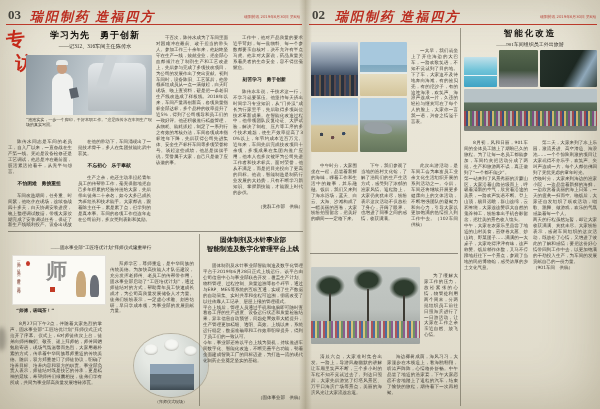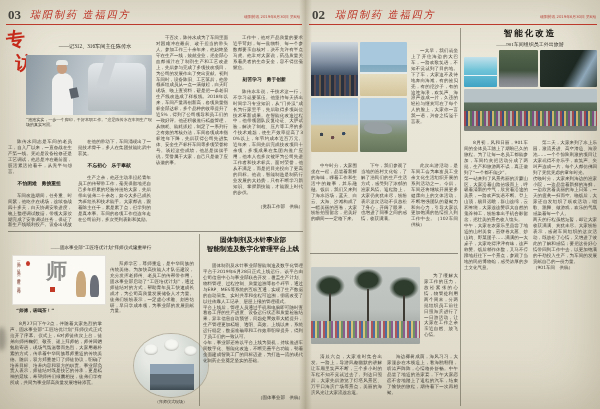--- a/index.html
+++ b/index.html
@@ -3,21 +3,21 @@
 <meta charset="utf-8">
 <style>
   html,body{margin:0;padding:0;}
   body{width:600px;height:409px;background:#c8c3b2;font-family:"DejaVu Sans",sans-serif;}
   .paper{position:relative;width:600px;height:409px;overflow:hidden;
     background:linear-gradient(180deg,#ece8da 0%,#e7e3d4 55%,#ded9c8 100%);
     box-shadow:inset 0 0 55px rgba(105,92,58,.32);}
   .abs{position:absolute;}
   
   .pageno{font-family:"Liberation Serif",serif;font-weight:bold;font-size:13px;color:#45443e;}
-  .brand{font-family:"Liberation Serif",serif;font-style:italic;font-weight:normal;font-size:10px;
+  .brand{font-family:"Liberation Serif",serif;font-style:italic;font-weight:bold;font-size:13px;
     color:#bb2d20;letter-spacing:2px;}
   .mast{font-size:3.8px;color:#b8463c;text-align:right;white-space:nowrap;}
   .redrule{height:1.2px;background:#bb3a2b;}
   .vline{width:1px;background:rgba(90,85,70,.55);}
   .hline{height:1px;background:rgba(70,65,55,.55);}
   
   .hl{font-family:"Liberation Serif",serif;font-weight:bold;color:#161410;text-align:center;line-height:1.15;}
   .sub-hl{font-family:"Liberation Serif",serif;color:#2a2722;text-align:center;}
   
   .body{font-size:4.5px;line-height:1.32;text-align:justify;color:#403d36;
@@ -87,20 +87,21 @@
 
   <div class="abs pageno" style="left:8px;top:7px;">03</div>
   <div class="abs brand" style="left:30px;top:8px;">瑞阳制药 造福四方</div>
   <div class="abs mast" style="right:300px;top:14px;">瑞阳药讯 2019年6月30日 第6期</div>
   <div class="abs redrule" style="left:6px;top:24px;width:296px;"></div>
 
   <div class="abs tagwrap" style="left:6px;top:29px;">
     <span class="tagchar">专</span>
     <span class="tagchar second">访</span>
   </div>
+  <div class="abs hl" style="left:38px;top:30px;width:114px;font-size:9px;letter-spacing:1px;">学习为先　勇于创新</div>
   <div class="abs sub-hl" style="left:38px;top:43px;width:114px;font-size:5.2px;">——记312、316车间主任陈传水</div>
 
   <div class="ph lead-photo" style="left:26px;top:55px;width:126px;height:60px;">
     <div class="machine"></div>
     <div class="machine-arm"></div>
     <div class="person-body"></div>
     <div class="person-head"></div>
     <div class="person-cap"></div>
     <div class="clipboard"></div>
   </div>

